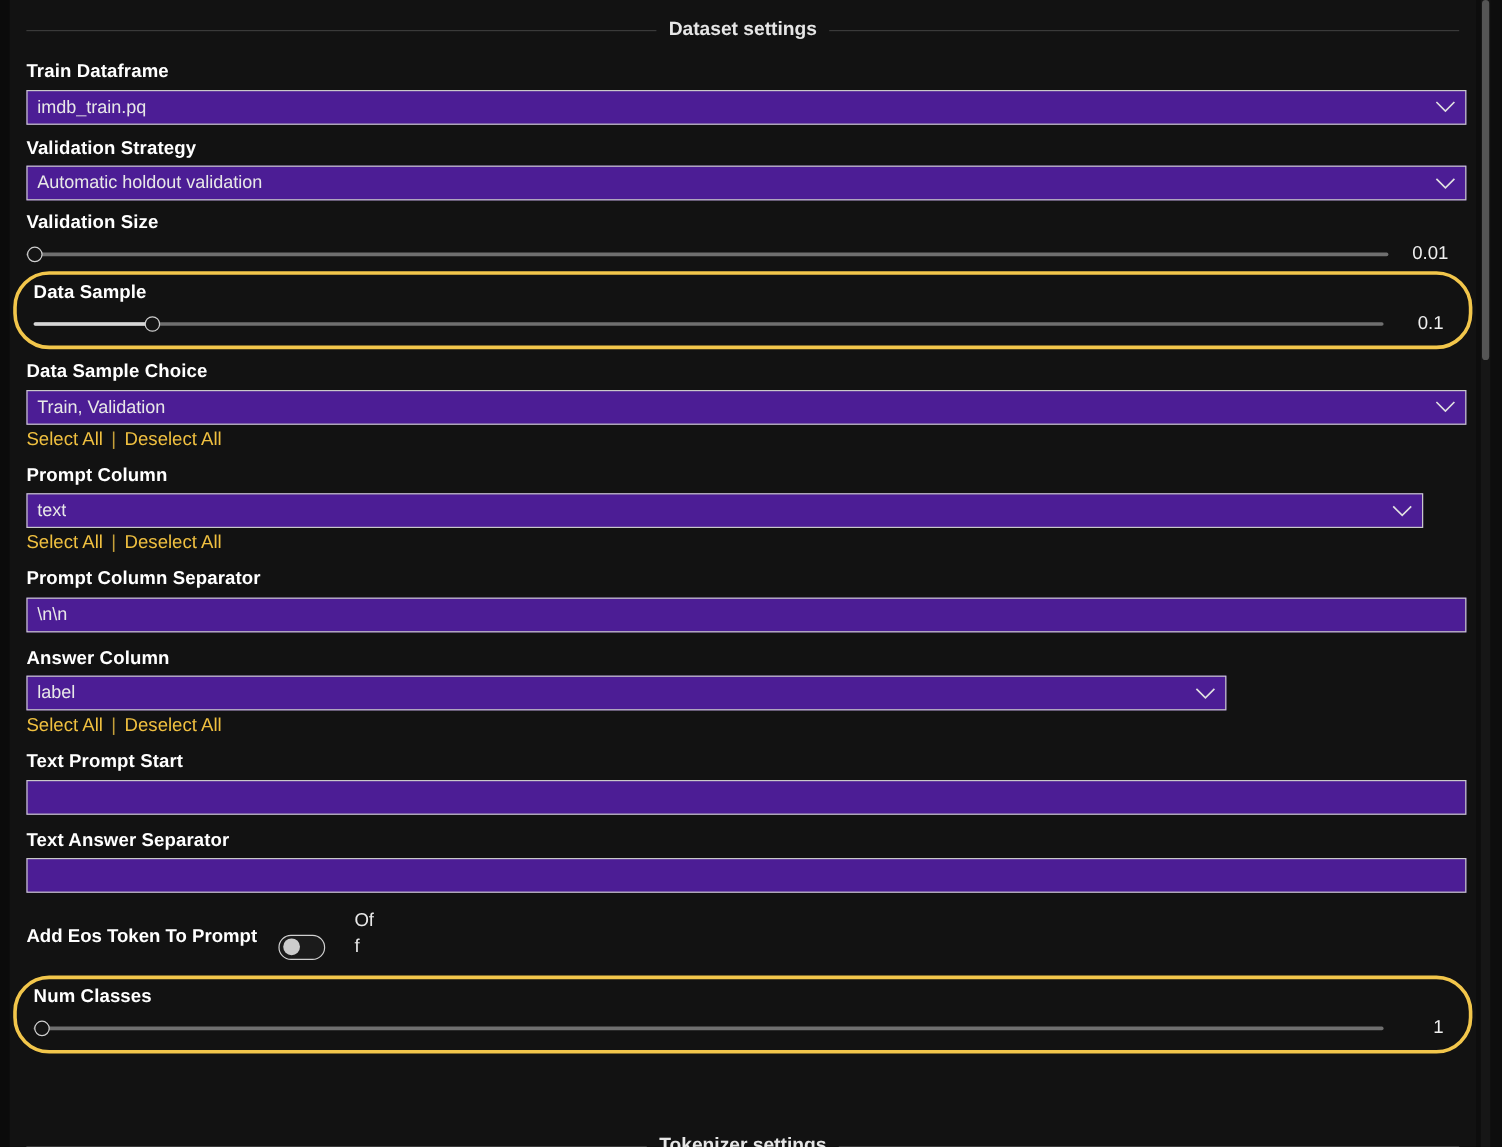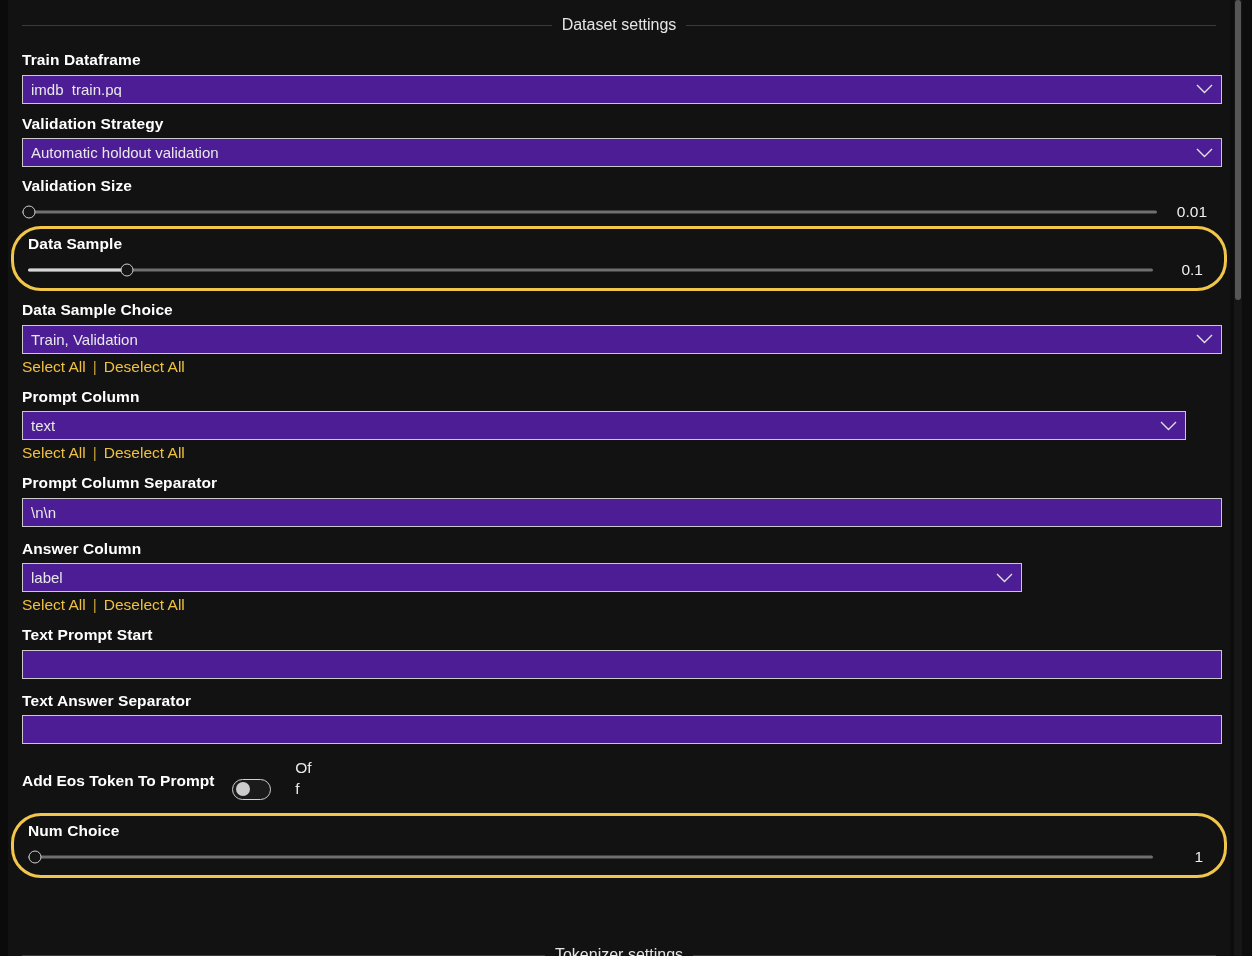--- a/index.html
+++ b/index.html
@@ -54,20 +54,21 @@
   }
   .section-header .rule {
     flex: 1 1 auto;
     height: 1px;
     background: #3a3a3a;
   }
   .section-header .title {
     color: #e6e6e6;
     font-size: 16px;
     white-space: nowrap;
+    font-weight: bold;
   }
 
   .field { padding: 0 14px; }
   .label {
     color: #ffffff;
     font-size: 15.5px;
     font-weight: bold;
     line-height: 1;
     letter-spacing: 0.1px;
   }
@@ -358,21 +359,21 @@
       <div class="toggle-label">Add Eos Token To Prompt</div>
       <div class="toggle-wrap">
         <div class="toggle">
           <div class="knob"></div>
         </div>
         <div class="toggle-state">Off</div>
       </div>
     </div>
 
     <div class="highlight" style="margin-top:13px;">
-      <div class="label">Num Choice</div>
+      <div class="label">Num Classes</div>
       <div class="slider-row" style="margin-top:10px;">
         <div class="slider" style="max-width:1125px;">
           <div class="track"></div>
           <div class="fill" style="width:0%;"></div>
           <div class="thumb" style="left:0.6%;"></div>
         </div>
         <div class="slider-value">1</div>
       </div>
     </div>
 

